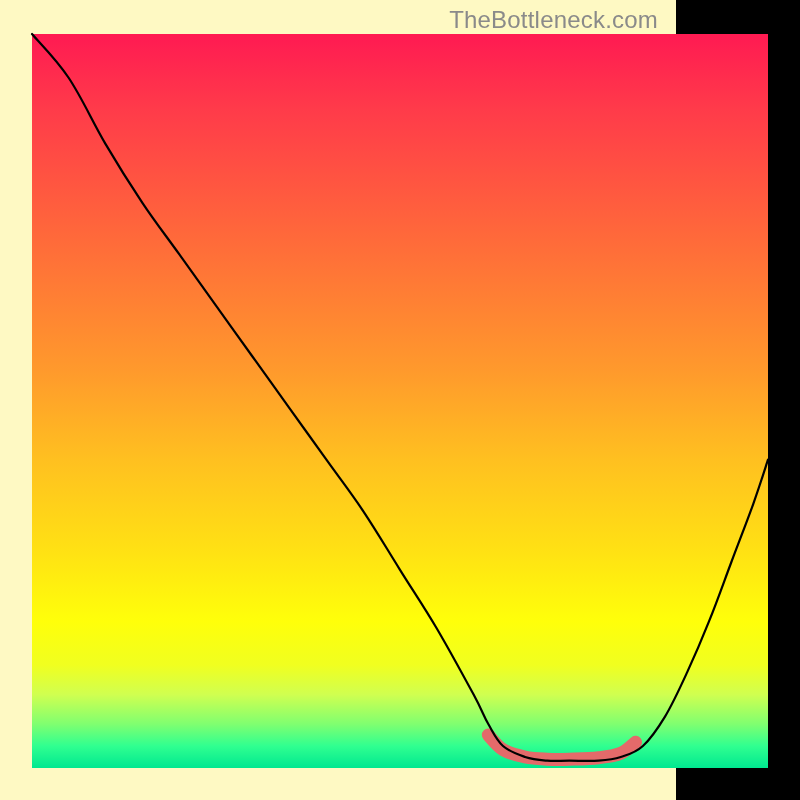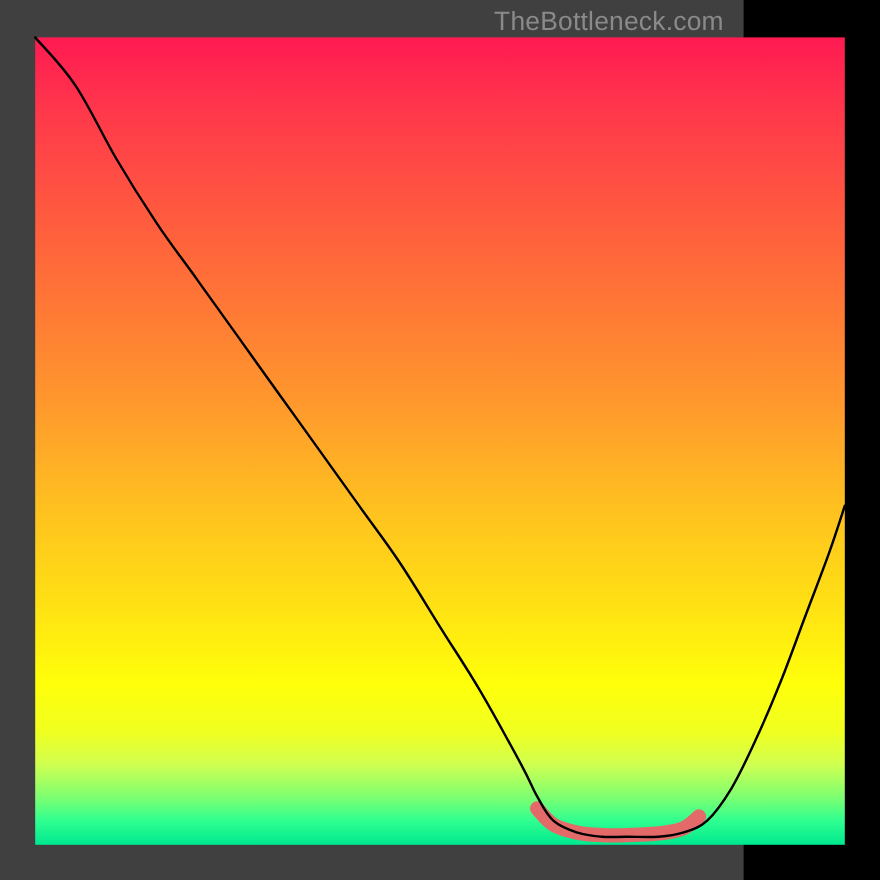--- a/index.html
+++ b/index.html
@@ -10,21 +10,21 @@
     background: #000;
     overflow: hidden;
     font-family: Arial, Helvetica, sans-serif;
   }
   .frame {
     position: absolute;
     left: 0;
     top: 0;
     width: 676px;
     height: 800px;
-    background: #404040;
+    background: #fef9c3;
   }
   .plot {
     position: absolute;
     left: 32px;
     top: 34px;
     width: 736px;
     height: 734px;
     
     background: linear-gradient(to bottom,
       #ff1a52 0%,

